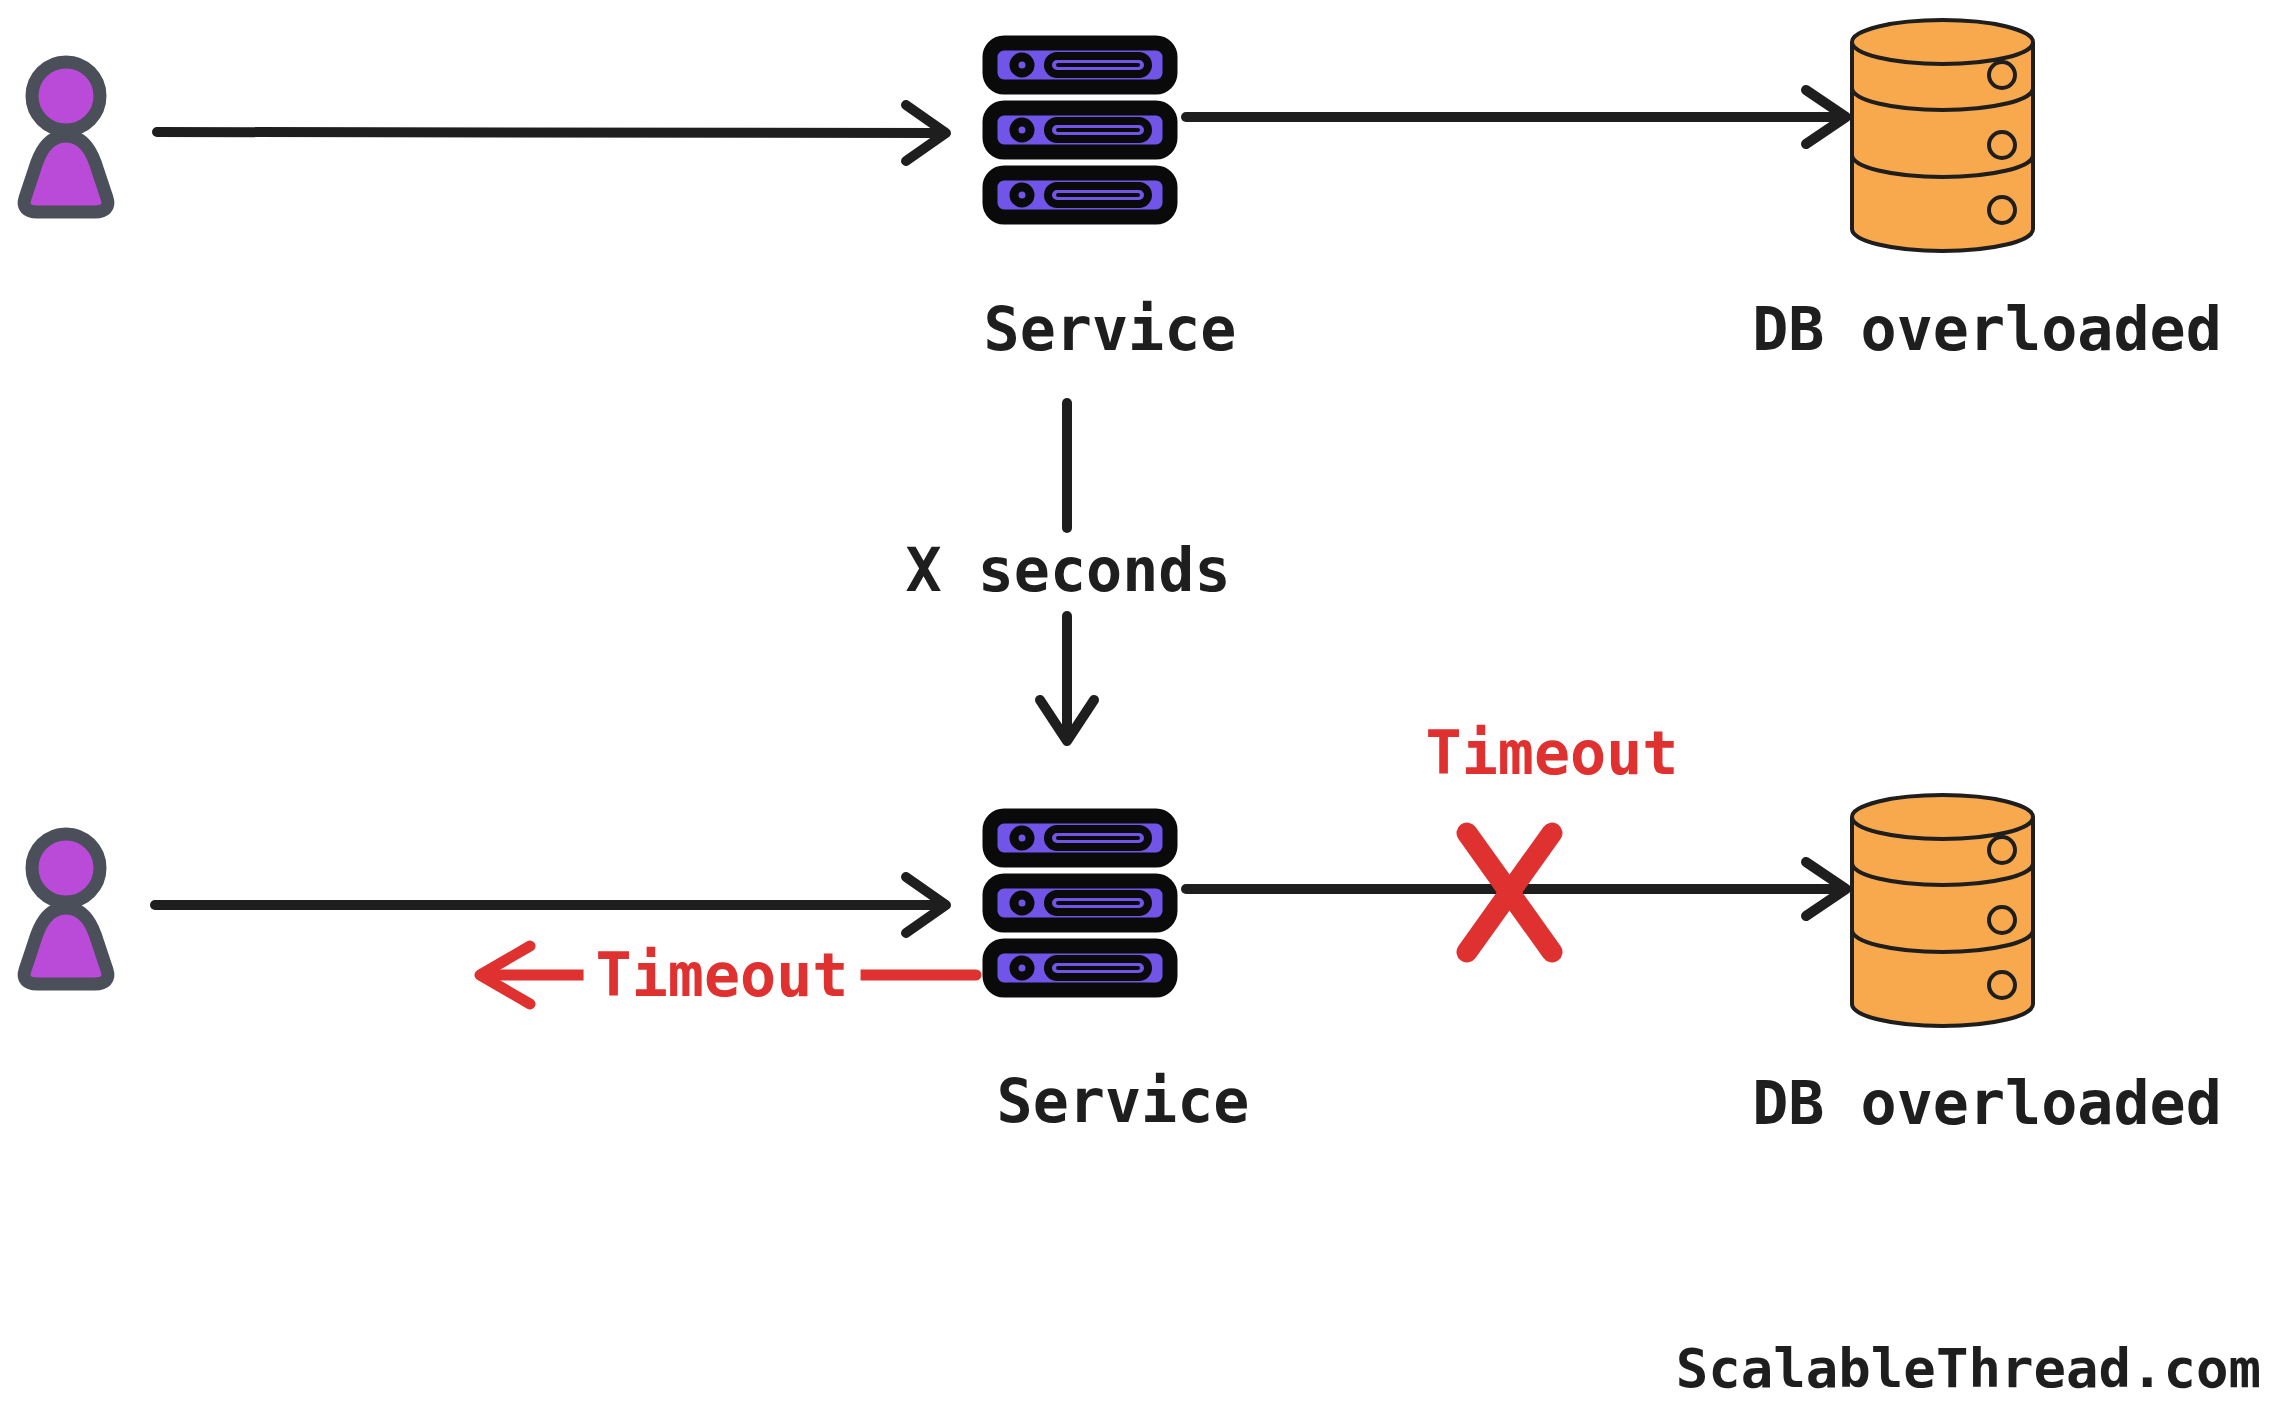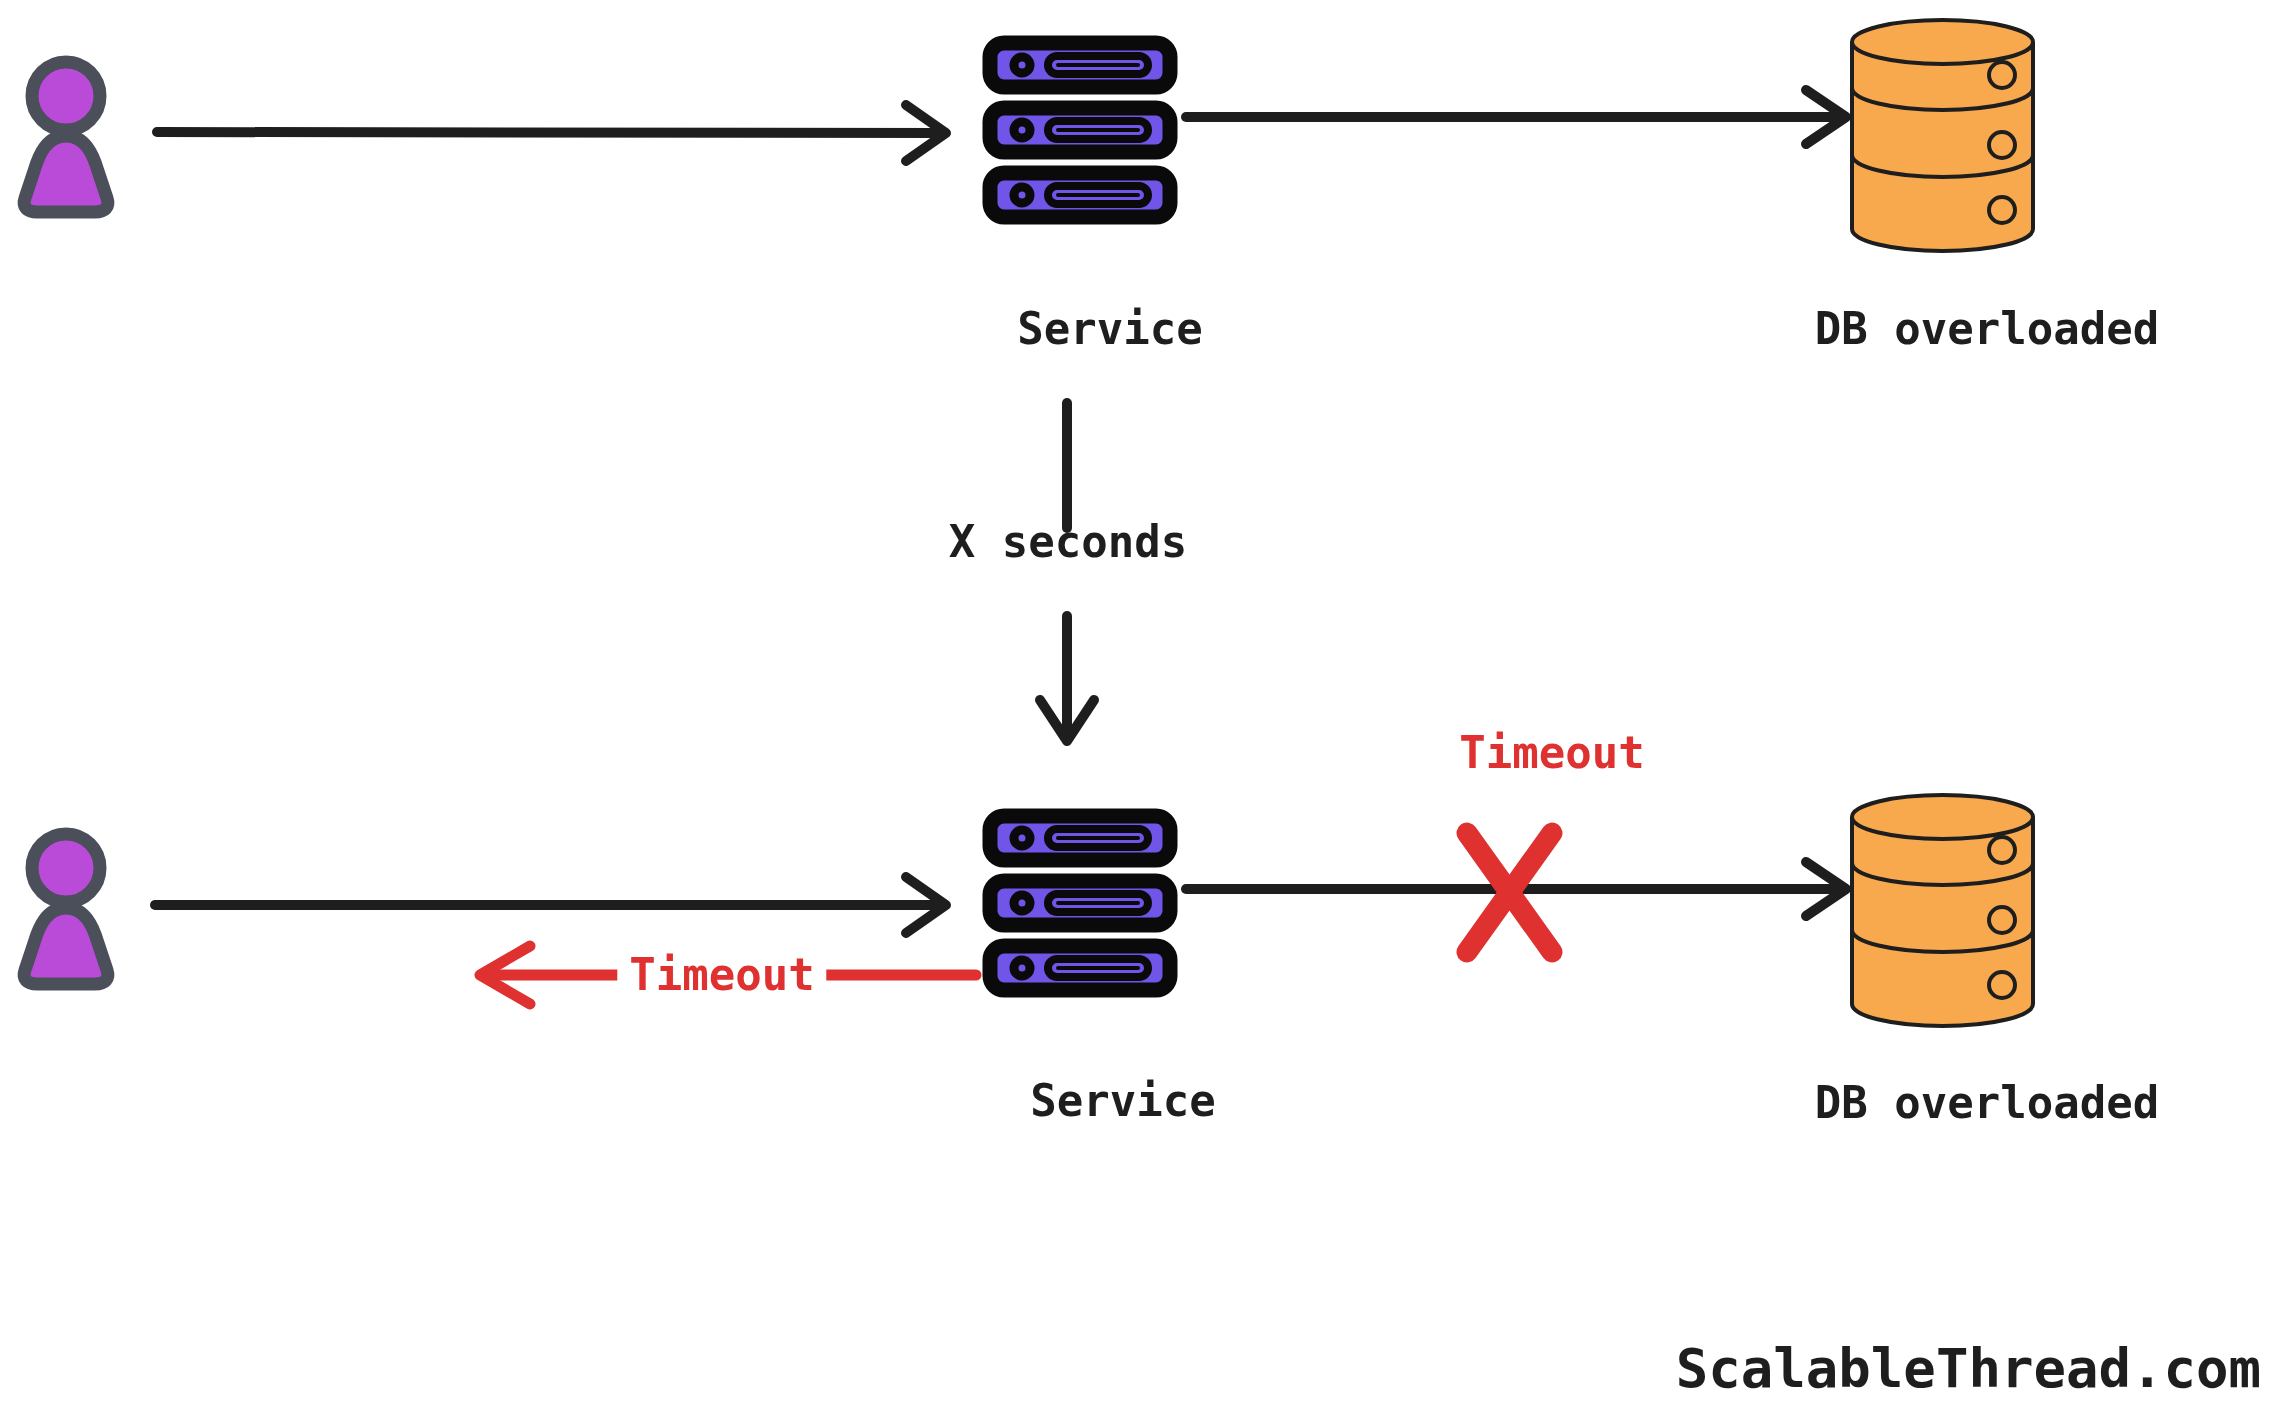--- a/index.html
+++ b/index.html
@@ -14,21 +14,21 @@
   .shapes {
     position: absolute;
     left: 0; top: 0;
     width: 2269px;
     height: 1413px;
   }
   .lbl {
     position: absolute;
     transform: translate(-50%, -50%);
     font-family: "DejaVu Sans Mono", monospace;
-    font-size: 44px;
+    font-size: 60px;
     font-weight: 600;
     color: #1e1e1e;
     white-space: nowrap;
     line-height: 1;
   }
   .lbl.red { color: #e03131; }
   .lbl.mask { background: #ffffff; padding: 0 12px; }
   .watermark {
     position: absolute;
     right: 8px;
@@ -119,21 +119,21 @@
     <g stroke="#e03131" stroke-width="21" stroke-linecap="round" fill="none">
       <path d="M1467 833 L1552 952"></path>
       <path d="M1552 833 L1467 952"></path>
     </g>
   </svg>
 
   <div class="lbl" style="left:1110px; top:329px;">Service</div>
 
   <div class="lbl" style="left:1987px; top:329px;">DB overloaded</div>
 
-  <div class="lbl" style="left:1068px; top:542px;">X seconds</div>
+  <div class="lbl" style="left:1068px; top:570px;">X seconds</div>
 
   <div class="lbl red" style="left:1552px; top:753px;">Timeout</div>
 
   <div class="lbl red mask" style="left:722px; top:975px;">Timeout</div>
 
   <div class="lbl" style="left:1123px; top:1101px;">Service</div>
 
   <div class="lbl" style="left:1987px; top:1103px;">DB overloaded</div>
 
   <div class="watermark">ScalableThread.com</div>

